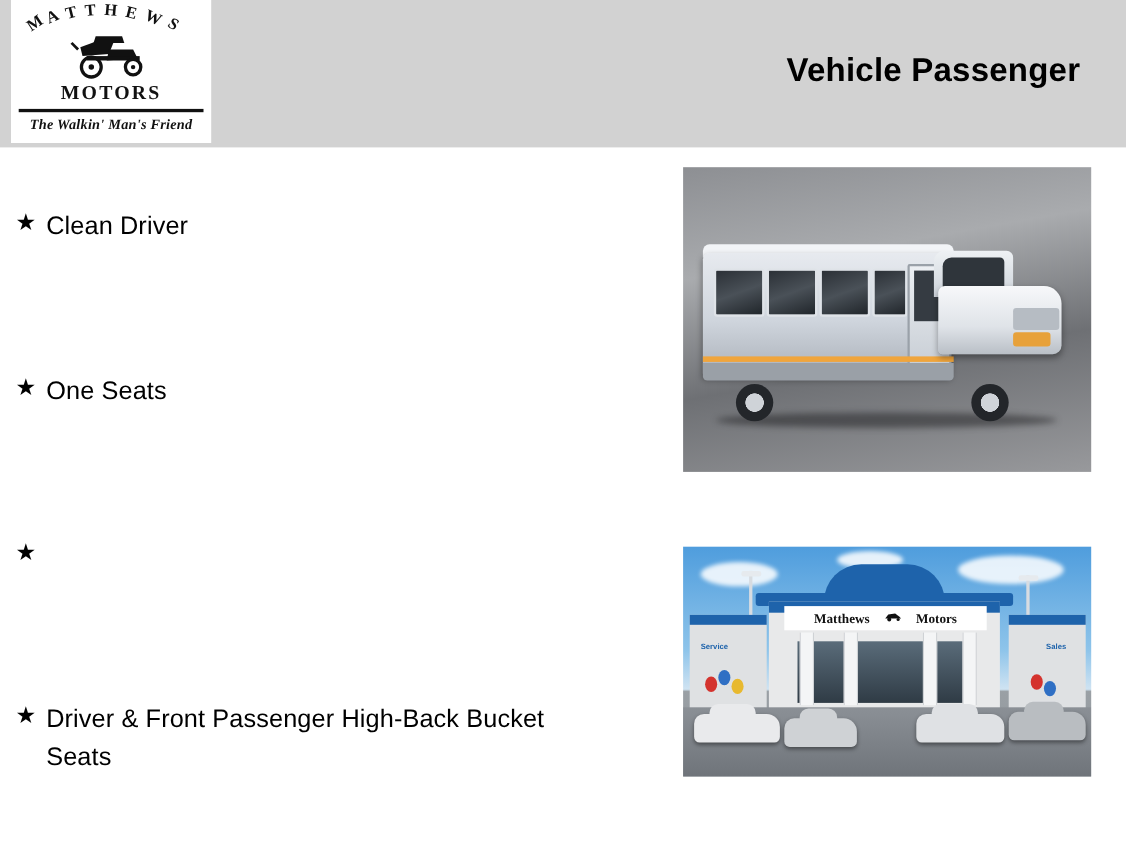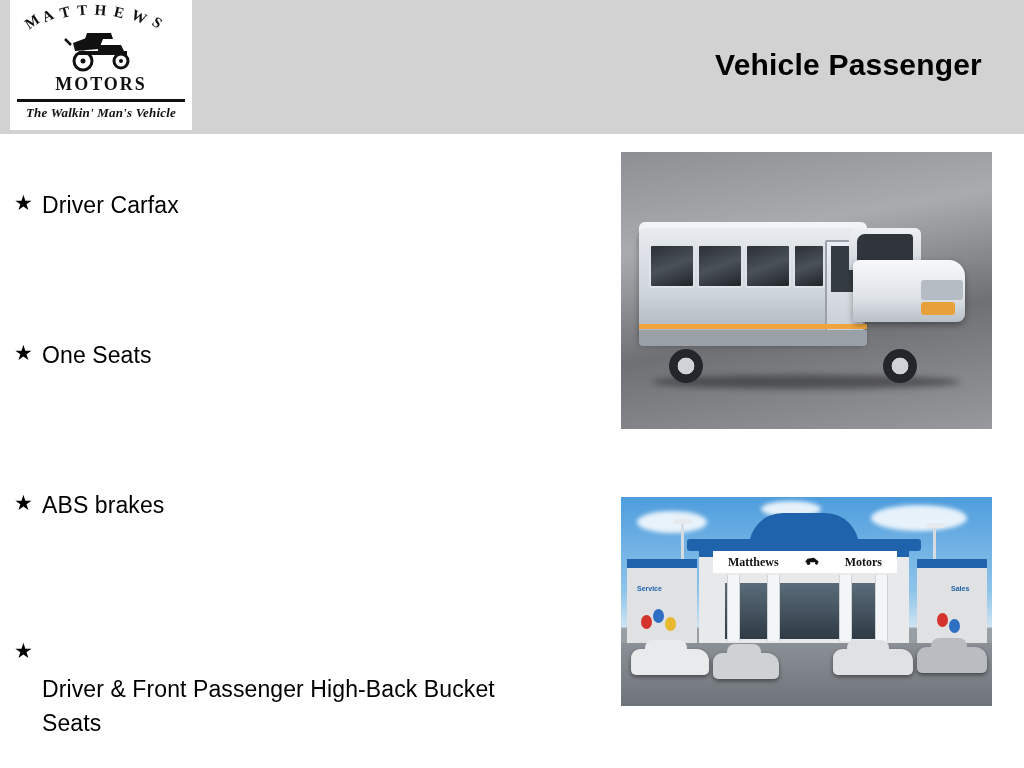--- a/index.html
+++ b/index.html
@@ -327,21 +327,21 @@
   .sign-band {
     position: absolute;
     left: 92px;
     top: 54px;
     width: 184px;
     height: 22px;
     background: #ffffff;
     display: flex;
     align-items: center;
     justify-content: center;
-    gap: 24px;
+    gap: 12px;
     font-family: "Liberation Serif", serif;
     font-size: 12px;
     font-weight: bold;
     color: #111;
   }
   .column {
     position: absolute;
     top: 78px;
     width: 11px;
     height: 66px;
@@ -439,46 +439,45 @@
           <circle cx="24" cy="34" r="9" fill="none" stroke="#111" stroke-width="3"></circle>
           <circle cx="24" cy="34" r="2.5" fill="#111"></circle>
           <circle cx="62" cy="34" r="7" fill="none" stroke="#111" stroke-width="3"></circle>
           <circle cx="62" cy="34" r="2" fill="#111"></circle>
           <path d="M12 18 L6 12" stroke="#111" stroke-width="2.5" fill="none"></path>
         </svg>
       </div>
 
       <div class="logo-motors">MOTORS</div>
       <div class="logo-rule"></div>
-      <div class="logo-tag">The Walkin' Man's Vehicle</div>
+      <div class="logo-tag">The Walkin' Man's Friend</div>
     </div>
 
     <div class="header-title">Vehicle Passenger</div>
   </div>
 
   <div class="bullets">
 
     <div class="bullet" id="bullet-0">
       <div class="bullet-star">★</div>
-      <div class="bullet-text">Driver Carfax</div>
+      <div class="bullet-text">Clean Driver</div>
     </div>
 
     <div class="bullet" id="bullet-1">
       <div class="bullet-star">★</div>
       <div class="bullet-text">One Seats</div>
     </div>
 
     <div class="bullet" id="bullet-2">
       <div class="bullet-star">★</div>
-      <div class="bullet-text">ABS brakes</div>
     </div>
 
     <div class="bullet" id="bullet-3">
       <div class="bullet-star">★</div>
-      <div class="bullet-text" style="max-width:500px;margin-top:36px;">Driver &amp; Front Passenger High-Back Bucket Seats</div>
+      <div class="bullet-text" style="max-width:500px;">Driver &amp; Front Passenger High-Back Bucket Seats</div>
     </div>
 
   </div>
 
   <div class="photo" id="vehicle-photo">
     <div class="bus-shadow"></div>
     <div class="bus-roof"></div>
     <div class="bus-body">
       <div class="bus-window w1"></div>
       <div class="bus-window w2"></div>

